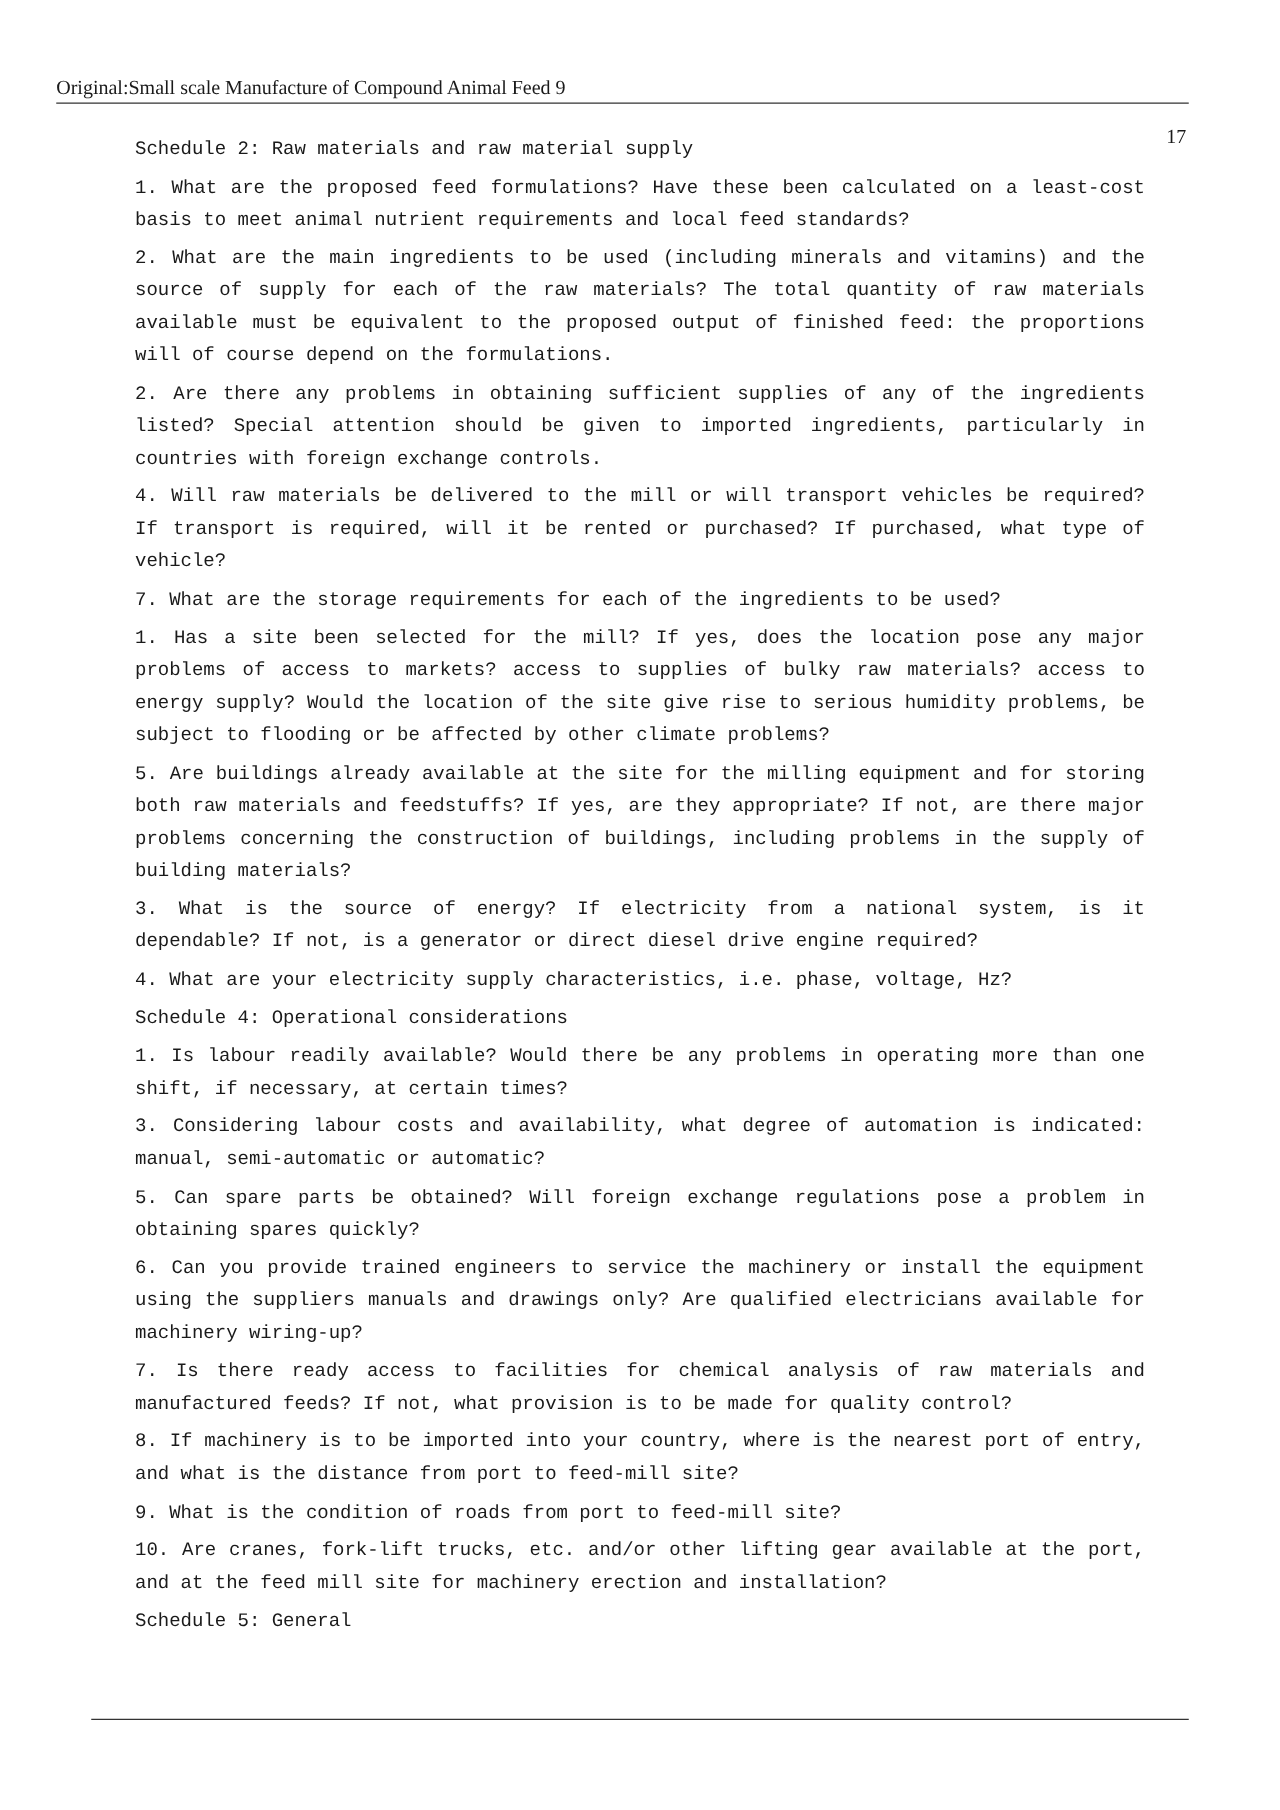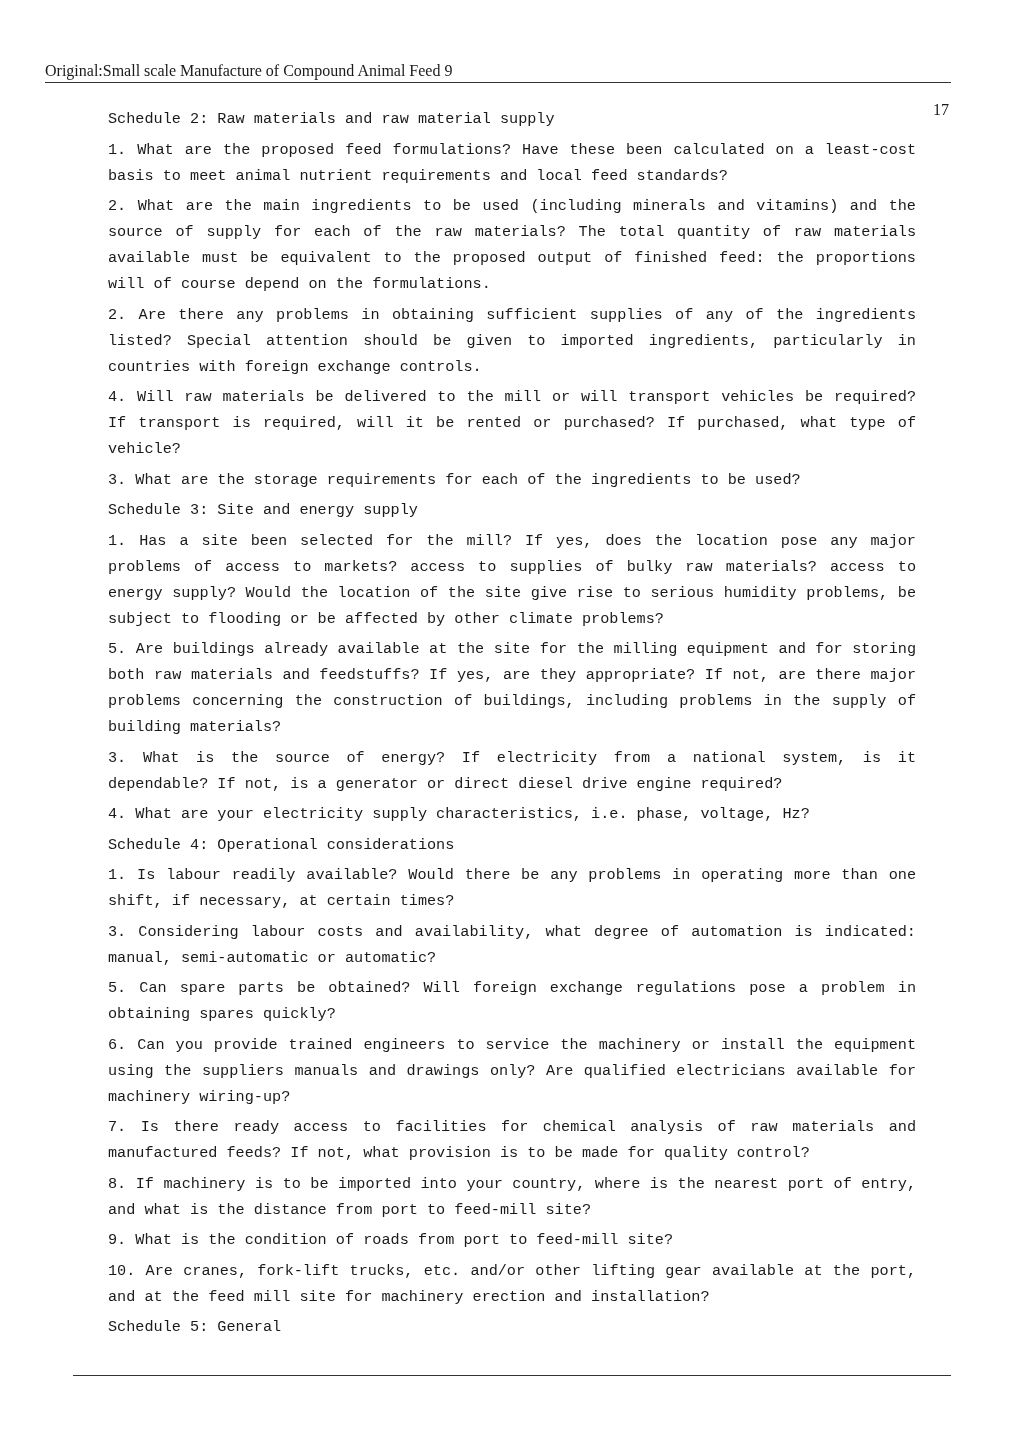--- a/index.html
+++ b/index.html
@@ -18,22 +18,21 @@
   <span class="header-title">Original:Small scale Manufacture of Compound Animal Feed 9</span>
   <span class="header-page">17</span>
 </div>
 
 <div class="content">
   <p>Schedule 2: Raw materials and raw material supply</p>
   <p>1. What are the proposed feed formulations? Have these been calculated on a least-cost basis to meet animal nutrient requirements and local feed standards?</p>
   <p>2. What are the main ingredients to be used (including minerals and vitamins) and the source of supply for each of the raw materials? The total quantity of raw materials available must be equivalent to the proposed output of finished feed: the proportions will of course depend on the formulations.</p>
   <p>2. Are there any problems in obtaining sufficient supplies of any of the ingredients listed? Special attention should be given to imported ingredients, particularly in countries with foreign exchange controls.</p>
   <p>4. Will raw materials be delivered to the mill or will transport vehicles be required? If transport is required, will it be rented or purchased? If purchased, what type of vehicle?</p>
-  <p>3. What are the storage requirements for each of the ingredients to be used?</p>
-  <p>Schedule 3: Site and energy supply</p>
+  <p>7. What are the storage requirements for each of the ingredients to be used?</p>
   <p>1. Has a site been selected for the mill? If yes, does the location pose any major problems of access to markets? access to supplies of bulky raw materials? access to energy supply? Would the location of the site give rise to serious humidity problems, be subject to flooding or be affected by other climate problems?</p>
   <p>5. Are buildings already available at the site for the milling equipment and for storing both raw materials and feedstuffs? If yes, are they appropriate? If not, are there major problems concerning the construction of buildings, including problems in the supply of building materials?</p>
   <p>3. What is the source of energy? If electricity from a national system, is it dependable? If not, is a generator or direct diesel drive engine required?</p>
   <p>4. What are your electricity supply characteristics, i.e. phase, voltage, Hz?</p>
   <p>Schedule 4: Operational considerations</p>
   <p>1. Is labour readily available? Would there be any problems in operating more than one shift, if necessary, at certain times?</p>
   <p>3. Considering labour costs and availability, what degree of automation is indicated: manual, semi-automatic or automatic?</p>
   <p>5. Can spare parts be obtained? Will foreign exchange regulations pose a problem in obtaining spares quickly?</p>
   <p>6. Can you provide trained engineers to service the machinery or install the equipment using the suppliers manuals and drawings only? Are qualified electricians available for machinery wiring-up?</p>
   <p>7. Is there ready access to facilities for chemical analysis of raw materials and manufactured feeds? If not, what provision is to be made for quality control?</p>

